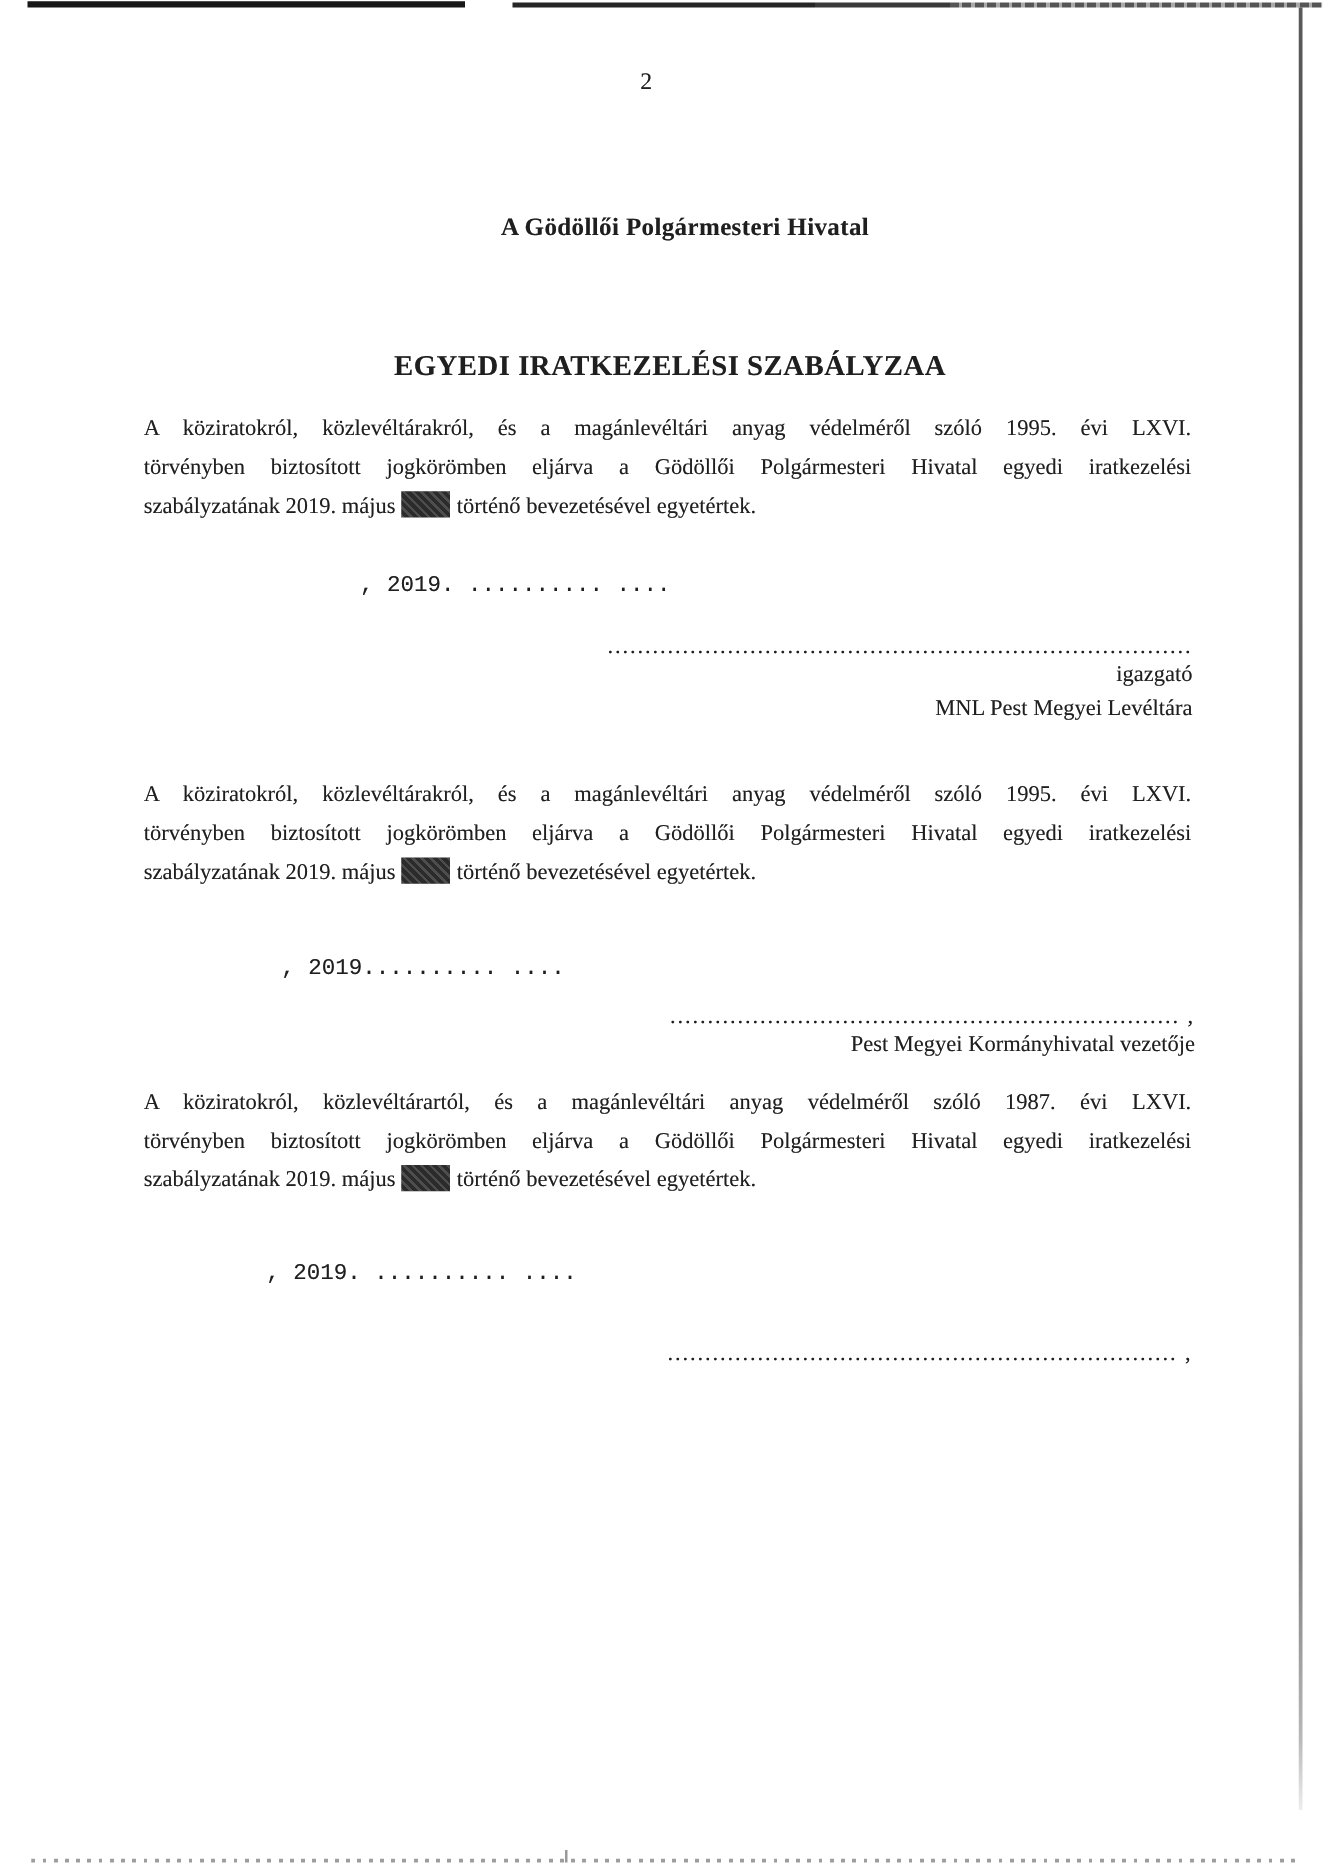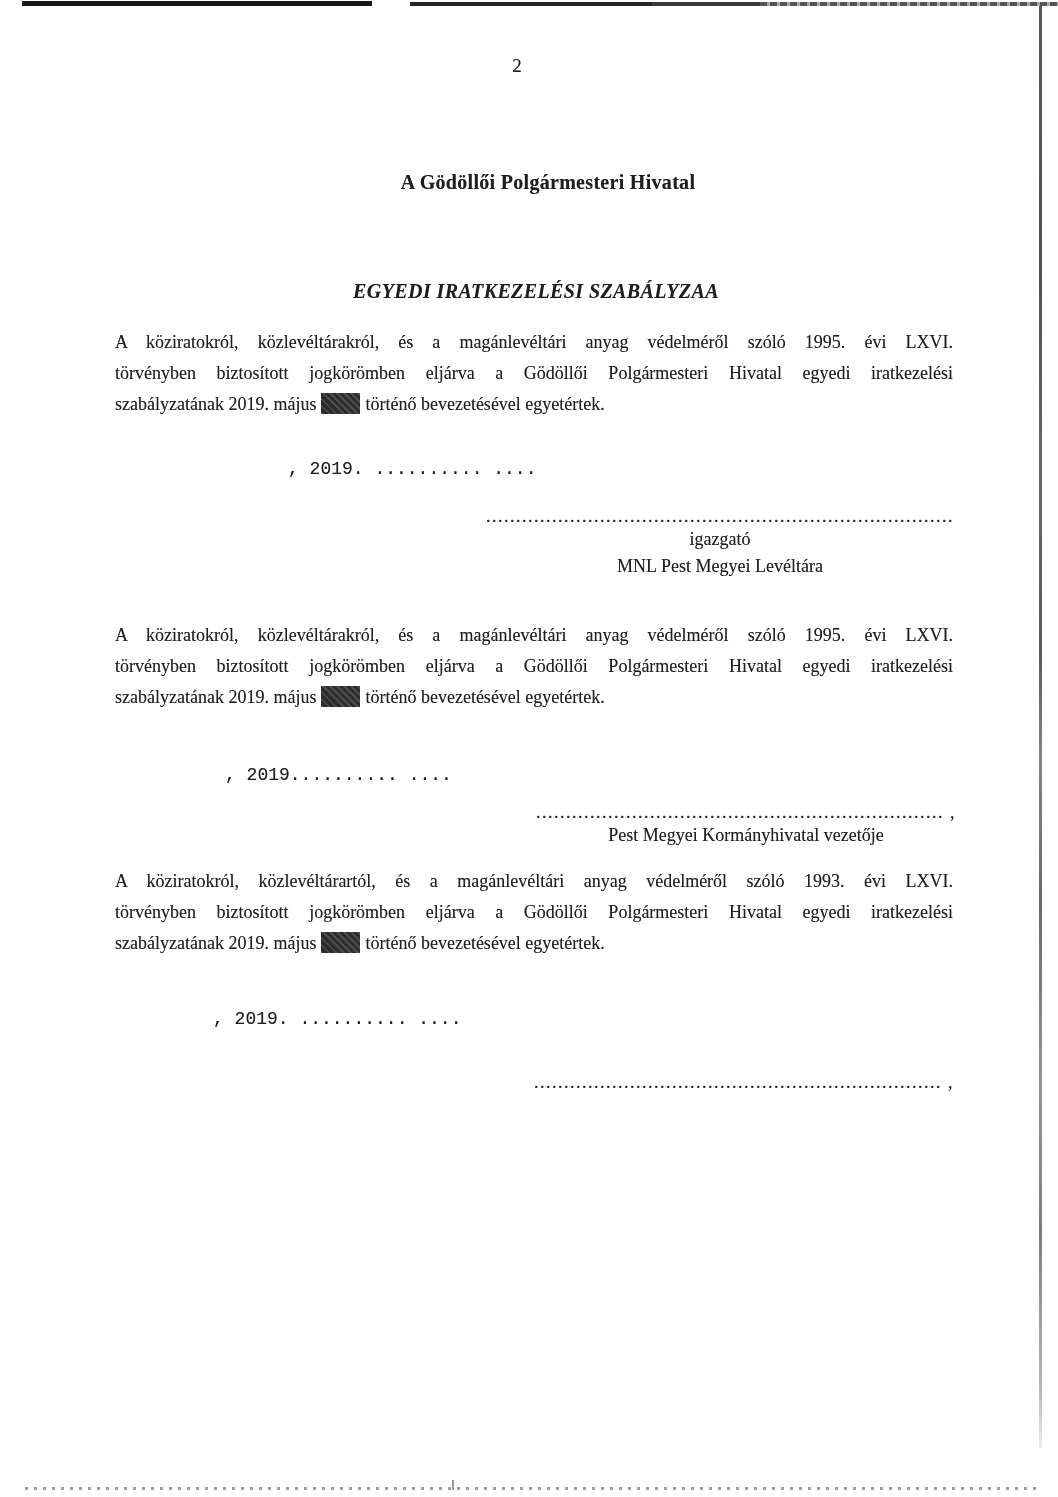--- a/index.html
+++ b/index.html
@@ -29,21 +29,21 @@
                background:repeating-linear-gradient(90deg,#8d8d8d 0 3px,transparent 3px 9px); }
   .art-tick  { left:452px; top:1480px; width:2px; height:10px; background:#999; }
   .art-fade  { left:856px; top:198px; width:104px; height:66px; pointer-events:none;
                background:linear-gradient(90deg,rgba(255,255,255,0),rgba(255,255,255,0.5)); }
 
   
   .page-number { top:55px; left:0; width:1034px; text-align:center; font-size:19px; }
   .doc-title   { top:131px; left:38px; width:1020px; text-align:center;
                  font-weight:bold; font-size:20px; letter-spacing:0.3px;margin-top:40px; }
   .subject-title{ top:280px; left:14px; width:1044px; text-align:center;
-                 font-weight:bold; font-style:italic; font-size:20px; letter-spacing:0.4px; }
+                 font-weight:bold; font-size:23px; letter-spacing:0.4px; }
 
   .para { left:115px; width:838px; line-height:31px; }
   .intro   { top:170px; }
   .s1-para { top:327px; }
   .s2-para { top:620px; }
   .s3-para { top:866px; }
   .line.justify { text-align:justify; text-align-last:justify; }
   .line { text-align:left; white-space:normal; }
 
   .redacted { display:inline-block; width:39px; height:21px; margin:0 5px;
@@ -53,21 +53,21 @@
   .date-line { line-height:24px;font-family:Liberation Mono, monospace; }
   .s1-date { top:457px; left:288px; }
   .s2-date { top:763px; left:213px;margin-left:12px; }
   .s3-date { top:1007px; left:213px; }
 
   .sig { text-align:right; }
   .s1-sig { top:506px;  right:104px; }
   .s2-sig { top:802px;  right:102px; }
   .s3-sig { top:1072px; right:104px; }
   .sig-dots { letter-spacing:1.5px; line-height:20px; white-space:nowrap; }
-  .sig-name { line-height:27px;text-align:center; }
+  .sig-name { line-height:27px; }
 </style>
 </head>
 <body>
 
 <div class="page">
 
   <div class="abs art-top-1"></div>
   <div class="abs art-top-2"></div>
   <div class="abs art-top-2b"></div>
   <div class="abs art-top-3"></div>
@@ -101,21 +101,21 @@
     <div class="line justify">törvényben biztosított jogkörömben eljárva a Gödöllői Polgármesteri Hivatal egyedi iratkezelési</div>
     <div class="line"><span>szabályzatának 2019. május</span><span class="redacted"></span><span>történő bevezetésével egyetértek.</span></div>
   </div>
   <div class="abs date-line s2-date">, 2019.......... ....</div>
   <div class="abs sig s2-sig">
     <div class="sig-dots">.................................................................... ,</div>
     <div class="sig-name">Pest Megyei Kormányhivatal vezetője</div>
   </div>
 
   <div class="abs para s3-para">
-    <div class="line justify">A köziratokról, közlevéltárartól, és a magánlevéltári anyag védelméről szóló 1993. évi LXVI.</div>
+    <div class="line justify">A köziratokról, közlevéltárartól, és a magánlevéltári anyag védelméről szóló 1987. évi LXVI.</div>
     <div class="line justify">törvényben biztosított jogkörömben eljárva a Gödöllői Polgármesteri Hivatal egyedi iratkezelési</div>
     <div class="line"><span>szabályzatának 2019. május</span><span class="redacted"></span><span>történő bevezetésével egyetértek.</span></div>
   </div>
   <div class="abs date-line s3-date">, 2019. .......... ....</div>
   <div class="abs sig s3-sig">
     <div class="sig-dots">.................................................................... ,</div>
   </div>
 
 </div>
 

